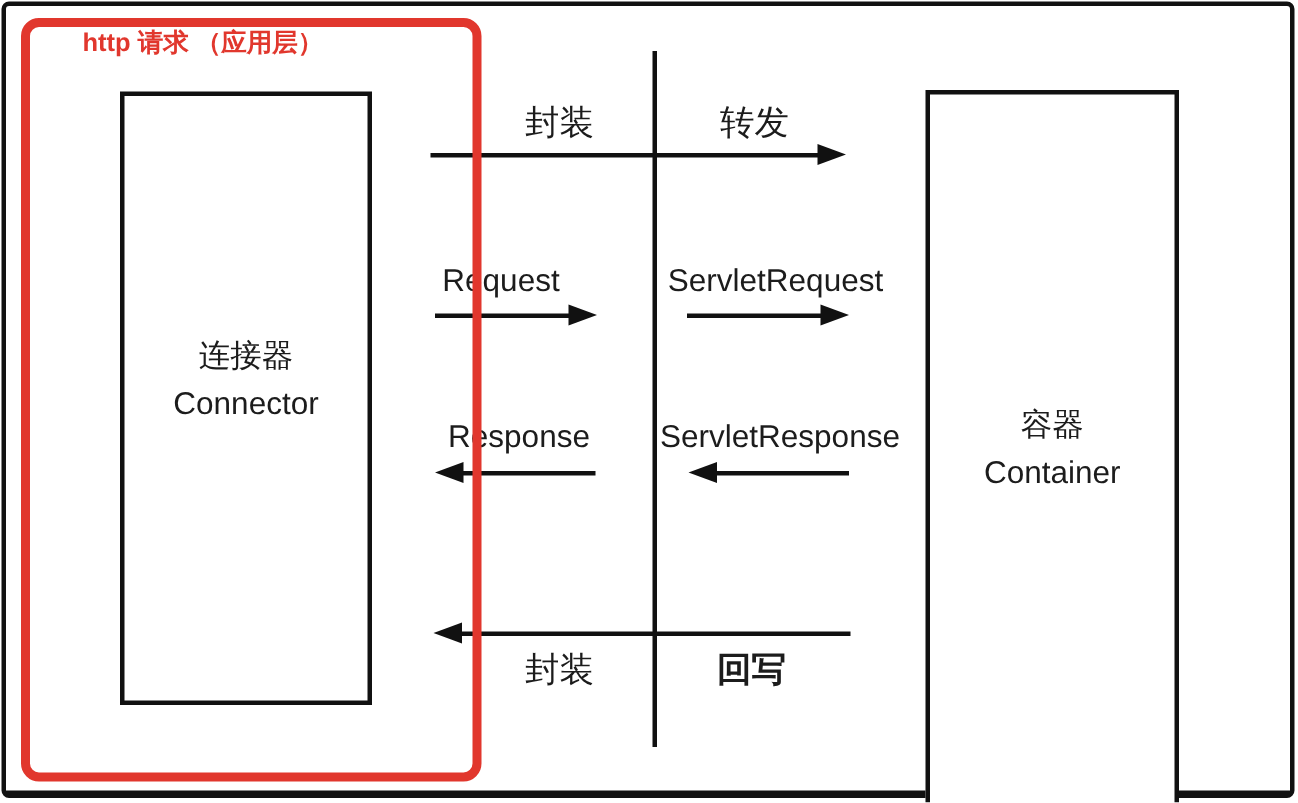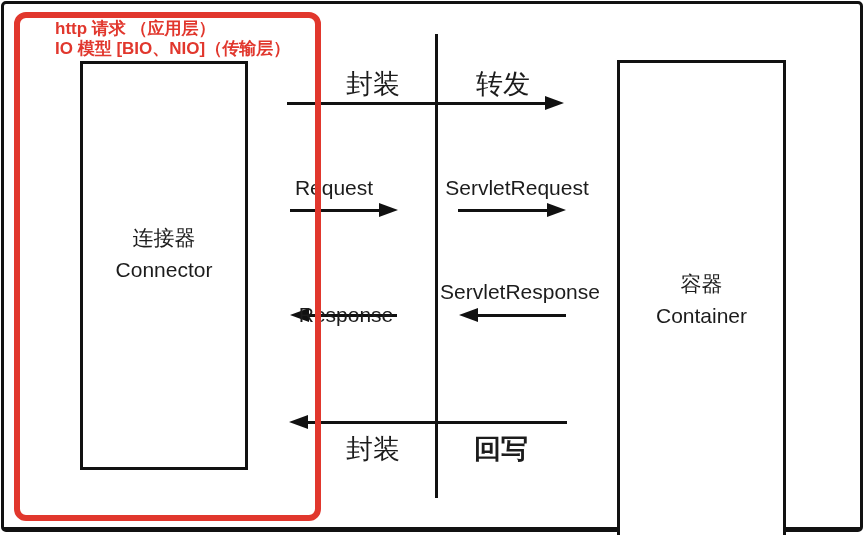--- a/index.html
+++ b/index.html
@@ -97,44 +97,43 @@
   .arrow-servlet-response{ left: 459px; top: 308px; width: 107px; }
   .arrow-bottom          { left: 289px; top: 415px; width: 278px; }
 
   .flow-label {
     position: absolute;
     z-index: 3;
     color: #1c1c1c;
     text-align: center;
     white-space: nowrap;
   }
-  .flow-label.cjk { font-size: 27px; }
+  .flow-label.cjk { font-size: 23px; }
   .flow-label.en  { font-size: 21px; }
 
   .lbl-top-left      { left: 333px; top: 66px;  width: 80px; }
   .lbl-top-right     { left: 463px; top: 66px;  width: 80px; }
   .lbl-request       { left: 274px; top: 176px; width: 120px; }
   .lbl-servlet-req   { left: 437px; top: 176px; width: 160px; }
-  .lbl-response      { left: 286px; top: 280px; width: 120px; margin-top: 23px; }
+  .lbl-response      { left: 286px; top: 280px; width: 120px; }
   .lbl-servlet-resp  { left: 440px; top: 280px; width: 160px; }
   .lbl-bottom-left   { left: 333px; top: 431px; width: 80px; }
   .lbl-bottom-right  { left: 461px; top: 431px; width: 80px; font-weight: bold; }
 </style>
 </head>
 <body>
 
 <div class="stage">
 
   <div class="outer-frame"></div>
 
   <div class="red-box"></div>
 
   <div class="annotation">
     <div>http 请求 （应用层）</div>
-    <div>IO 模型 [BIO、NIO]（传输层）</div>
   </div>
 
   <div class="node-box connector">
     <div>连接器</div>
     <div>Connector</div>
   </div>
 
   <div class="node-box container">
     <div>容器</div>
     <div>Container</div>

